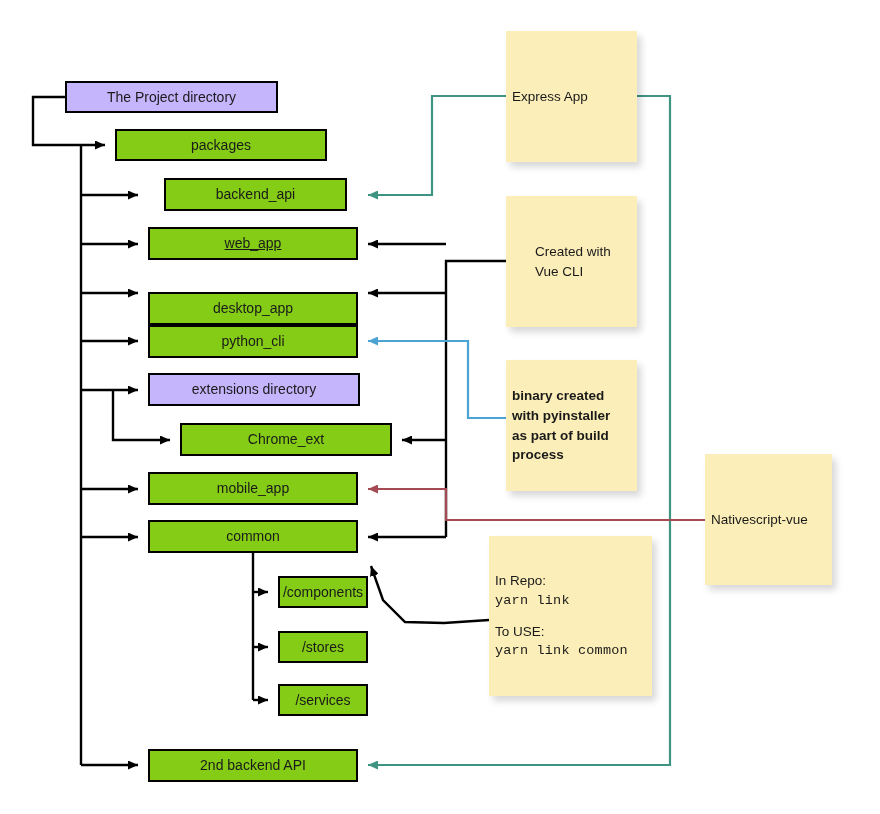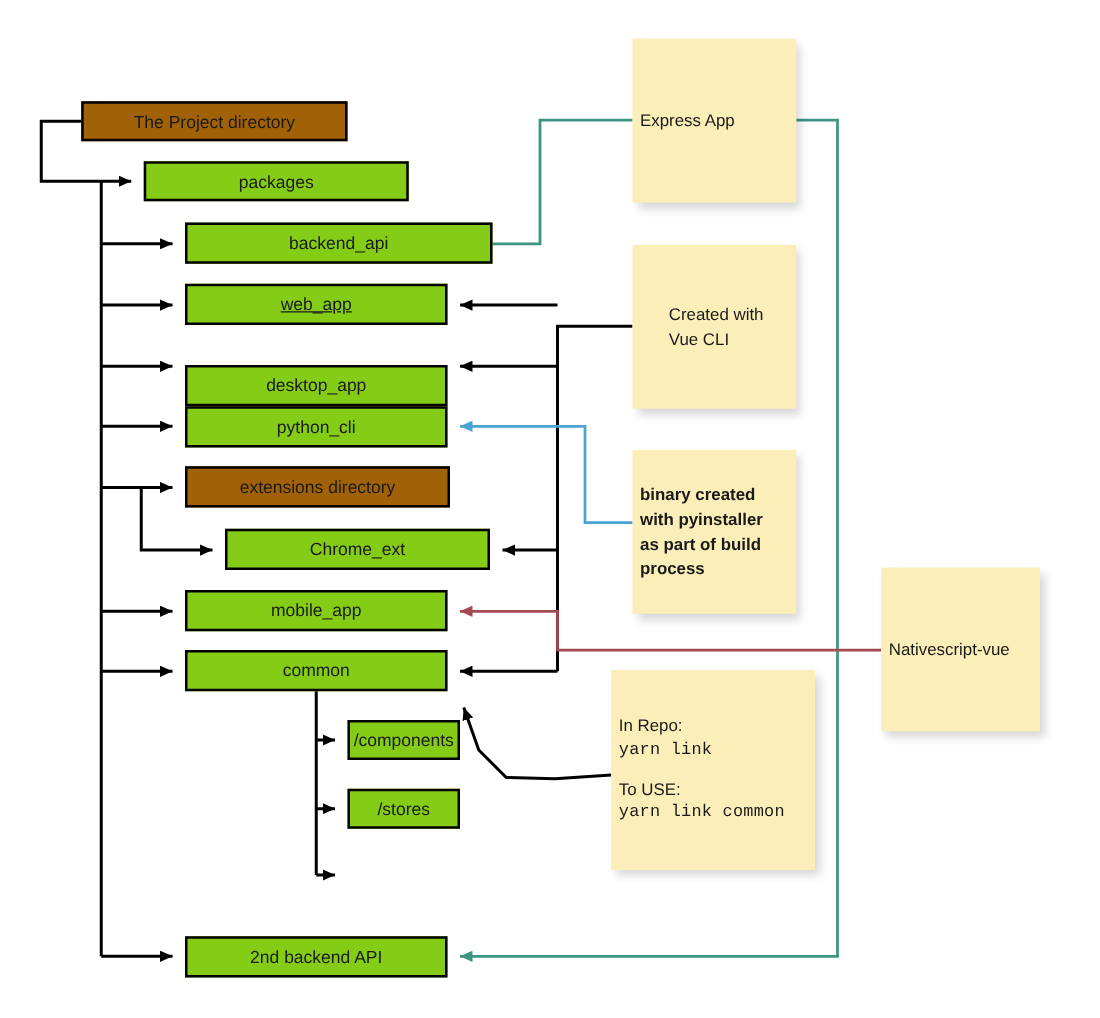--- a/index.html
+++ b/index.html
@@ -35,21 +35,21 @@
     align-items: center;
     justify-content: center;
     text-align: center;
     font-family: "Liberation Sans", sans-serif;
     font-size: 14px;
     color: #1a1a1a;
     line-height: 1.2;
     z-index: 3;
   }
   .node.highlight {
-    background: #a16207;
+    background: #c4b5fd;
   }
   .note {
     position: absolute;
     box-sizing: border-box;
     background: #fbeeb8;
     display: flex;
     align-items: center;
     justify-content: center;
     font-family: "Liberation Sans", sans-serif;
     font-size: 13.5px;
@@ -139,21 +139,21 @@
   </svg>
 
   <div class="node highlight" style="left:65px; top:81px; width:213px; height:32px;">
     <span>The Project directory</span>
   </div>
 
   <div class="node" style="left:115px; top:129px; width:212px; height:32px;">
     <span>packages</span>
   </div>
 
-  <div class="node" style="left:148px; top:178px; width:246px; height:33px;">
+  <div class="node" style="left:164px; top:178px; width:183px; height:33px;">
     <span>backend_api</span>
   </div>
 
   <div class="node" style="left:148px; top:227px; width:210px; height:33px;text-decoration:underline;">
     <span>web_app</span>
   </div>
 
   <div class="node" style="left:148px; top:292px; width:210px; height:33px;">
     <span>desktop_app</span>
   </div>
@@ -179,20 +179,23 @@
   </div>
 
   <div class="node" style="left:278px; top:576px; width:90px; height:32px;">
     <span>/components</span>
   </div>
 
   <div class="node" style="left:278px; top:631px; width:90px; height:32px;">
     <span>/stores</span>
   </div>
 
+  <div class="node" style="left:278px; top:684px; width:90px; height:32px;">
+    <span>/services</span>
+  </div>
 
   <div class="node" style="left:148px; top:749px; width:210px; height:33px;">
     <span>2nd backend API</span>
   </div>
 
   <div class="note" style="left:506px; top:31px; width:131px; height:131px;">
     <div class="note-inner">
       <div>Express App</div>
     </div>
   </div>

